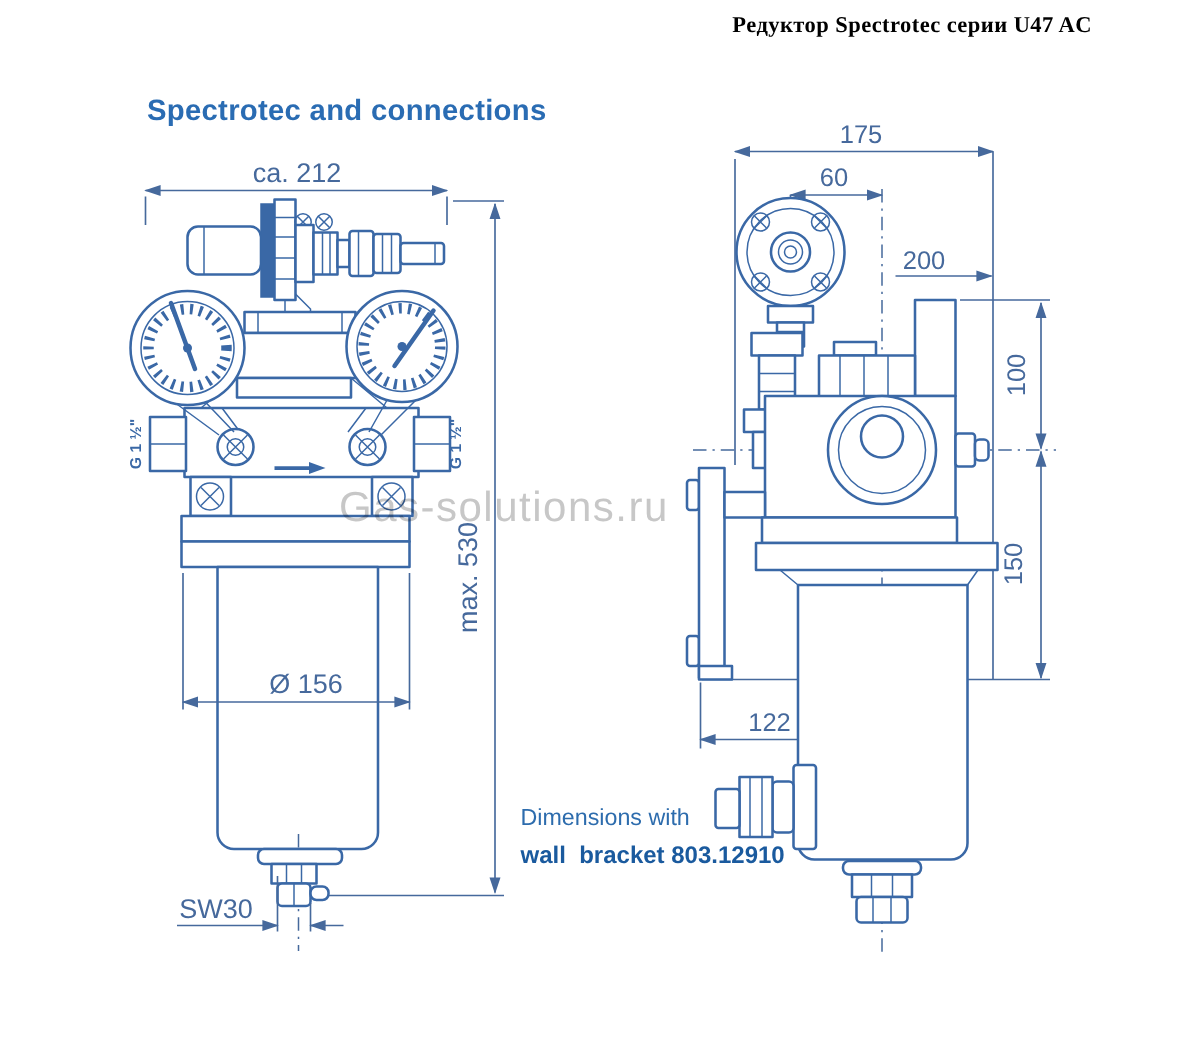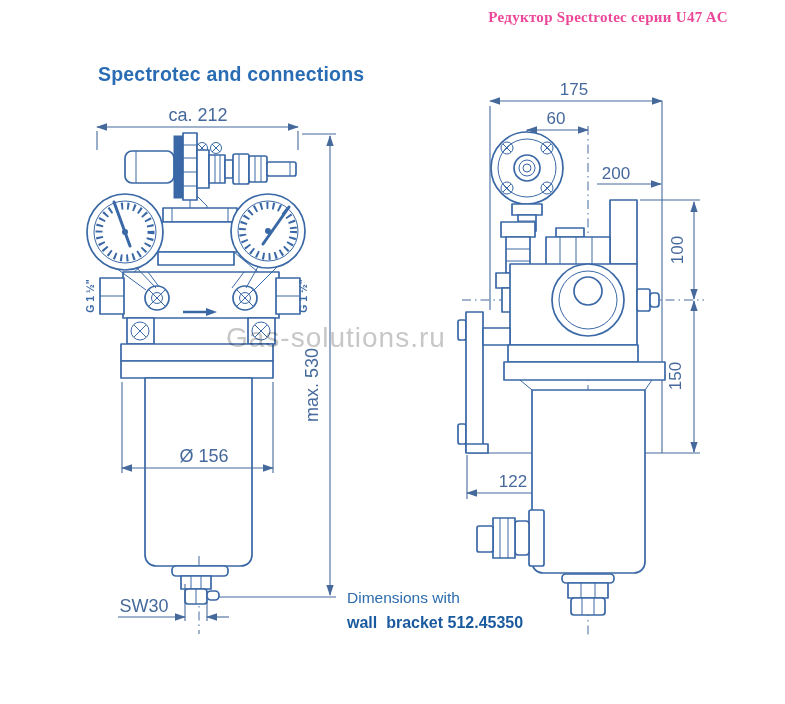--- a/index.html
+++ b/index.html
@@ -3,32 +3,32 @@
 <meta charset="utf-8">
 <style>
   html,body{margin:0;padding:0;}
   body{
     width:785px;height:704px;background:#ffffff;overflow:hidden;position:relative;
     font-family:"Liberation Sans", sans-serif;
   }
   .header-title{
     position:absolute;top:9px;right:57px;
     font-family:"Liberation Serif", serif;font-weight:bold;font-size:15px;
-    color:#ec4899;letter-spacing:.3px;
+    color:#000000;letter-spacing:.3px;
   }
   .section-title{
     position:absolute;left:98px;top:63px;
     font-size:19.5px;font-weight:bold;color:#2a6cb3;letter-spacing:.2px;
   }
   .watermark{
     position:absolute;left:226px;top:322px;
     font-size:28px;color:#b9b9b9;letter-spacing:1px;opacity:.8;
     mix-blend-mode:multiply;pointer-events:none;white-space:nowrap;
   }
-  .note{position:absolute;left:347px;top:585px;color:#2d6cad;}
+  .note{position:absolute;left:347px;top:533px;color:#2d6cad;}
   .note .n1,.note .n3{font-size:15.5px;line-height:25px;white-space:pre;}
   .note .n2{font-size:16px;line-height:25px;font-weight:bold;color:#1a5a9e;white-space:pre;}
   svg{position:absolute;left:0;top:0;}
   .o{stroke:#3a68a6;stroke-width:1.7;fill:#ffffff;stroke-linejoin:round;stroke-linecap:round;}
   .t{stroke:#3a68a6;stroke-width:1;fill:none;}
   .solid{fill:#3a68a6;stroke:#3a68a6;stroke-width:1;}
   .d{stroke:#46699c;stroke-width:1.1;fill:none;}
   .ct{stroke:#46699c;stroke-width:1;fill:none;stroke-dasharray:9 4 1.5 4;}
   .ticks{stroke:#3a68a6;stroke-width:7;fill:none;stroke-dasharray:2 4.2;}
   .needle{stroke:#3a68a6;stroke-width:3;stroke-linecap:round;}
@@ -318,14 +318,14 @@
     </g>
   </g>
 </svg>
 
 <div class="header-title">Редуктор Spectrotec серии U47 AC</div>
 <div class="section-title">Spectrotec and connections</div>
 <div class="watermark">Gas-solutions.ru</div>
 
 <div class="note">
   <div class="n1">Dimensions with</div>
-  <div class="n2">wall  bracket 512.45350</div>
+  <div class="n2">wall  bracket 803.12910</div>
 </div>
 
 </body></html>

